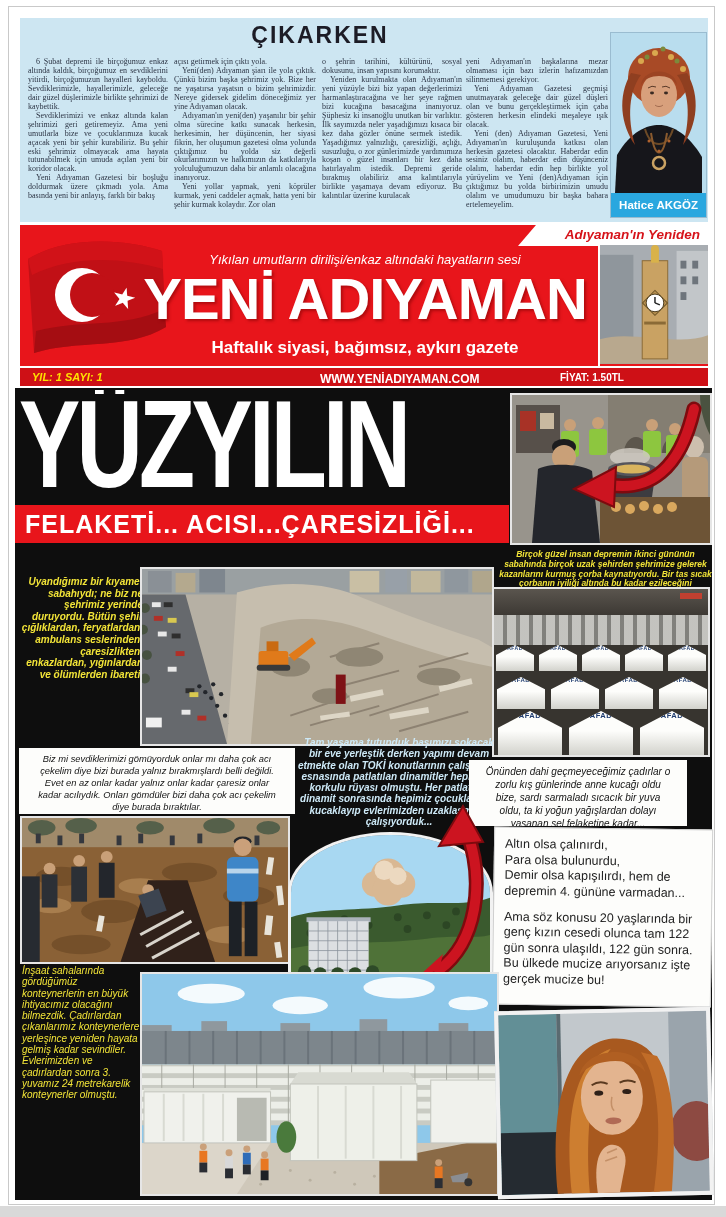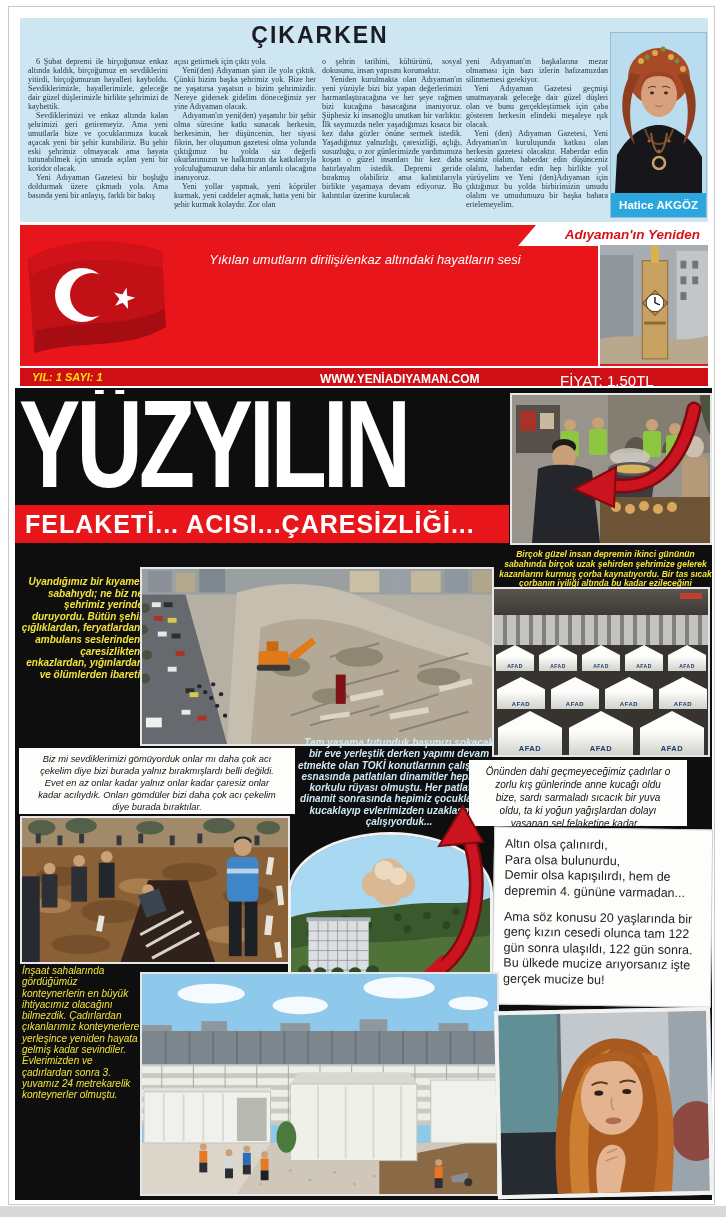--- a/index.html
+++ b/index.html
@@ -17,21 +17,21 @@
   .masthead{position:absolute;left:11px;top:218px;width:688px;height:161px;background:#e8151b;overflow:hidden}
   .corner{position:absolute;right:0;top:0;width:190px;height:21px;background:#fff;clip-path:polygon(18px 0,100% 0,100% 100%,0 100%);text-align:right;padding-right:8px;font-size:13.5px;line-height:20px;font-weight:700;font-style:italic;color:#d6131a}
   .tagline{position:absolute;left:120px;top:27px;width:450px;text-align:center;color:#fff;font-style:italic;font-size:13px}
   .paper-title{position:absolute;left:100px;top:40px;width:490px;text-align:center;color:#fff;font-size:58px;font-weight:700;letter-spacing:-1px;text-shadow:2px 2px 3px rgba(120,0,0,.5)}
   .subtitle{position:absolute;left:120px;top:113px;width:450px;text-align:center;color:#fff;font-size:17px;font-weight:700}
   .flag{position:absolute;left:2px;top:6px}
   .tower{position:absolute;left:578px;top:20px;width:110px;height:121px;border-left:2px solid #fff;overflow:hidden}
   .infobar{position:absolute;left:0;top:141px;width:688px;height:20px;background:#ce1016;border-top:2px solid #fff}
   .infobar .issue{position:absolute;left:12px;top:3px;color:#ffe200;font-weight:700;font-style:italic;font-size:11px}
   .infobar .site{position:absolute;left:300px;top:4px;color:#fff;font-weight:700;font-size:12px}
-  .infobar .price{position:absolute;left:540px;top:4px;color:#fff;font-weight:400;font-size:15px}
+  .infobar .price{position:absolute;left:540px;top:4px;color:#fff;font-weight:700;font-size:10px}
   
   .bodyblack{position:absolute;left:6px;top:381px;width:697px;height:812px;background:#0e0e0e}
   .yuzyilin{position:absolute;left:4px;top:2px;width:494px;height:114px;overflow:hidden;color:#fff}
   .yuzyilin span{display:inline-block;font-size:124px;font-weight:700;letter-spacing:-5px;line-height:108px;transform:scaleX(.74);transform-origin:0 0;white-space:nowrap}
   .felaketi{position:absolute;left:0;top:117px;width:494px;height:38px;background:#e8151b}
   .felaketi span{display:block;padding-left:10px;color:#fff;font-weight:700;font-size:25px;line-height:38px;letter-spacing:1px;white-space:nowrap}
   .ph{position:absolute;border:2px solid #e6e6e6;overflow:hidden;background:#8a8a8a}
   .ph svg{position:absolute;left:0;top:0;width:100%;height:100%}
   .cap-soup{position:absolute;left:484px;top:162px;width:213px;text-align:center;color:#f2e438;font-weight:700;font-style:italic;font-size:8.5px;line-height:1.15}
   .dawn{position:absolute;left:6px;top:188px;width:122px;text-align:right;color:#f2e438;font-weight:700;font-style:italic;font-size:10px;line-height:1.16}
@@ -40,21 +40,21 @@
   .miracle{position:absolute;left:478px;top:440px;width:219px;height:178px;background:#fdfdfb;border:1px solid #cfcfcf;padding:9px 10px;transform:rotate(.8deg);color:#232323}
   .miracle p{font-size:12.5px;line-height:1.25;white-space:pre-line}
   .miracle p + p{margin-top:10px}
   .containers-text{position:absolute;left:7px;top:577px;width:121px;color:#f2e438;font-weight:400;font-style:italic;font-size:10px;line-height:1.13}
   .arrow{position:absolute;pointer-events:none}
   
   .tents{position:absolute;left:477px;top:199px;width:218px;height:170px;border:2px solid #e6e6e6;background:#37342f;overflow:hidden}
   .grove{position:absolute;left:0;top:0;width:214px;height:26px;background:linear-gradient(#5a554e,#3d3934)}
   .crane{position:absolute;right:6px;top:4px;width:22px;height:6px;background:#c04030}
   .farrow{position:absolute;left:0;top:26px;width:214px;height:30px;background:repeating-linear-gradient(90deg,#dcdcd8 0 9px,#8e8e8a 9px 13px);opacity:.85}
-  .tent{position:absolute;clip-path:polygon(0 100%,0 38%,50% 0,100% 38%,100% 100%);background:linear-gradient(180deg,#fdfdfb 0 45%,#d2d2cc 100%);display:flex;align-items:flex-end;justify-content:center}
+  .tent{position:absolute;clip-path:polygon(0 100%,0 38%,50% 0,100% 38%,100% 100%);background:linear-gradient(180deg,#fdfdfb 0 45%,#d2d2cc 100%);display:flex;align-items:flex-start;justify-content:center}
   .tent span{font-weight:700;color:#1d3a6e;margin-bottom:2px;letter-spacing:.5px}
   .t-b{width:38px;height:26px;top:56px}.t-b span{font-size:5px}
   .t-m{width:48px;height:32px;top:88px}.t-m span{font-size:6px}
   .t-f{width:64px;height:44px;top:122px}.t-f span{font-size:7.5px}
   .girl{position:absolute;left:481px;top:621px;width:216px;height:188px;border:4px solid #f2f2f2;overflow:hidden;transform:rotate(-1.2deg);background:#c2c8cc}
   .girl svg{position:absolute;left:0;top:0;width:100%;height:100%}
   .scanline{position:absolute;left:0;top:1206px;width:726px;height:11px;background:#d9d9d9}
 </style>
 </head>
 <body>
@@ -111,20 +111,22 @@
     <div class="corner"><span>Adıyaman'ın Yeniden</span></div>
     <svg class="flag" width="152" height="136" viewBox="0 0 152 136">
       <path d="M6,28 C45,4 105,8 140,20 L144,96 C104,120 56,108 12,122 Z" fill="#c11016"></path>
       <path d="M6,28 C45,4 105,8 140,20 L141,38 C100,26 50,24 10,44 Z" fill="#d31319" opacity=".85"></path>
       <path d="M14,100 C60,88 100,98 142,78 L144,96 C104,120 56,108 12,122 Z" fill="#a50d12"></path>
       <circle cx="60" cy="64" r="27" fill="#fff"></circle>
       <circle cx="70" cy="64" r="22" fill="#c11016"></circle>
       <text x="90" y="76" font-size="28" fill="#fff" transform="rotate(14 100 64)">★</text>
     </svg>
     <div class="tagline">Yıkılan umutların dirilişi/enkaz altındaki hayatların sesi</div>
+    <div class="paper-title">YENİ ADIYAMAN</div>
+    <div class="subtitle">Haftalık siyasi, bağımsız, aykırı gazete</div>
     <div class="tower">
       <svg viewBox="0 0 110 121" preserveAspectRatio="none">
         <rect width="110" height="121" fill="#a8adb2"></rect>
         <rect x="0" y="10" width="34" height="111" fill="#8f969c"></rect>
         <rect x="78" y="6" width="32" height="115" fill="#c2c6c9"></rect>
         <rect x="82" y="16" width="6" height="8" fill="#6e757c"></rect>
             <rect x="94" y="16" width="6" height="8" fill="#6e757c"></rect>
         <rect x="82" y="32" width="6" height="8" fill="#6e757c"></rect>
             <rect x="94" y="32" width="6" height="8" fill="#6e757c"></rect>
         <rect x="82" y="48" width="6" height="8" fill="#6e757c"></rect>

